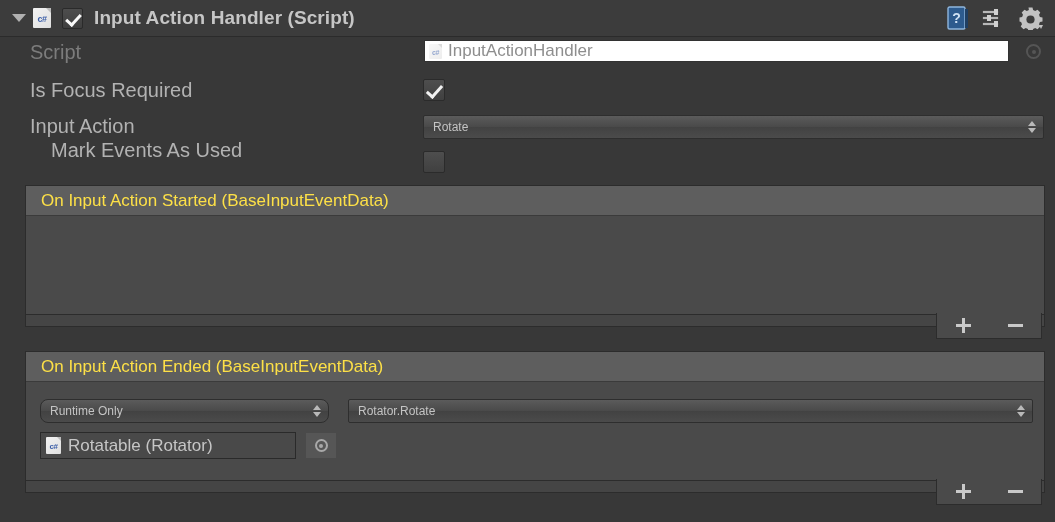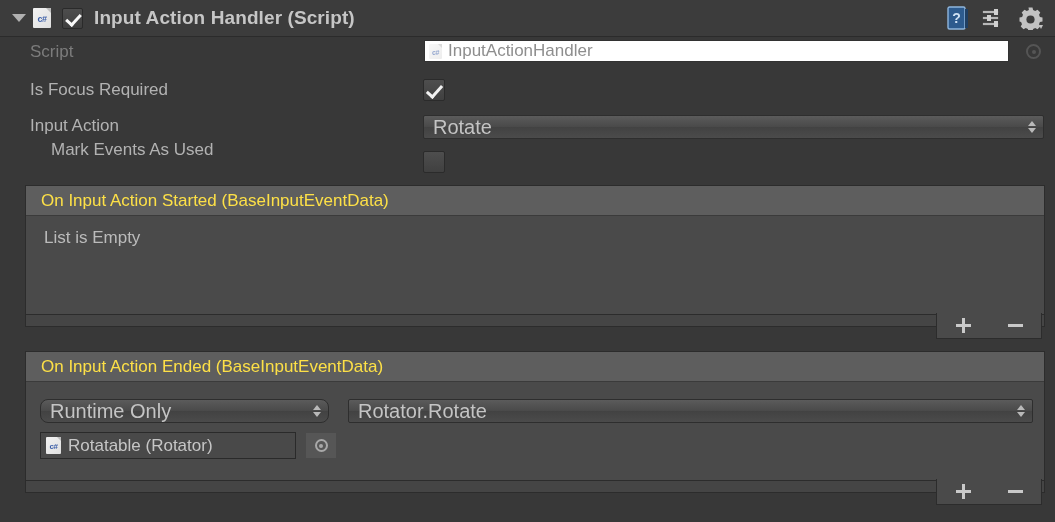--- a/index.html
+++ b/index.html
@@ -96,21 +96,21 @@
   
   .row {
     position: absolute;
     left: 0; width: 1055px;
     height: 28px;
     display: flex; align-items: center;
   }
   .row-label {
     margin-left: 30px;
     color: #b2b2b2;
-    font-size: 17px;
+    font-size: 20px;
     white-space: nowrap;
   }
   .row-label.disabled { color: #7c7c7c; }
 
   
   .script-field {
     position: absolute;
     left: 424px; top: 40px;
     width: 585px; height: 22px;
     background: #ffffff;
@@ -165,21 +165,21 @@
 
   
   .dropdown {
     position: absolute;
     background: linear-gradient(180deg,#5b5b5b 0%,#4a4a4a 48%,#424242 50%,#4b4b4b 100%);
     border: 1px solid #2e2e2e;
     border-radius: 2px;
     box-sizing: border-box;
     display: flex; align-items: center;
     color: #c4c4c4;
-    font-size: 20px;
+    font-size: 12px;
     padding-left: 9px;
   }
   .dropdown .dd-arrows {
     margin-left: auto; margin-right: 7px;
     display: flex; flex-direction: column; align-items: center;
     gap: 2px;
   }
   .dropdown .dd-arrows i {
     display: block; width: 0; height: 0;
     border-left: 4px solid transparent;
@@ -351,23 +351,20 @@
 
 <div class="row" style="top:136px;margin-left:21px;">
   <span class="row-label">Mark Events As Used</span>
 </div>
 <div class="checkbox" style="left:423px; top:151px;"></div>
 
 <div class="event-box" style="top:185px; height:130px;">
   <div class="event-header">
     <span>On Input Action Started (BaseInputEventData)</span>
   </div>
-  <div class="event-body">
-    <div class="list-empty">List is Empty</div>
-  </div>
 </div>
 <div class="event-footer-strip" style="top:315px;"></div>
 <div class="plusminus" style="left:936px; top:313px;">
   <span class="pm-btn pm-plus"></span>
   <span class="pm-btn pm-minus"></span>
 </div>
 
 <div class="event-box" style="top:351px; height:130px;">
   <div class="event-header">
     <span>On Input Action Ended (BaseInputEventData)</span>

